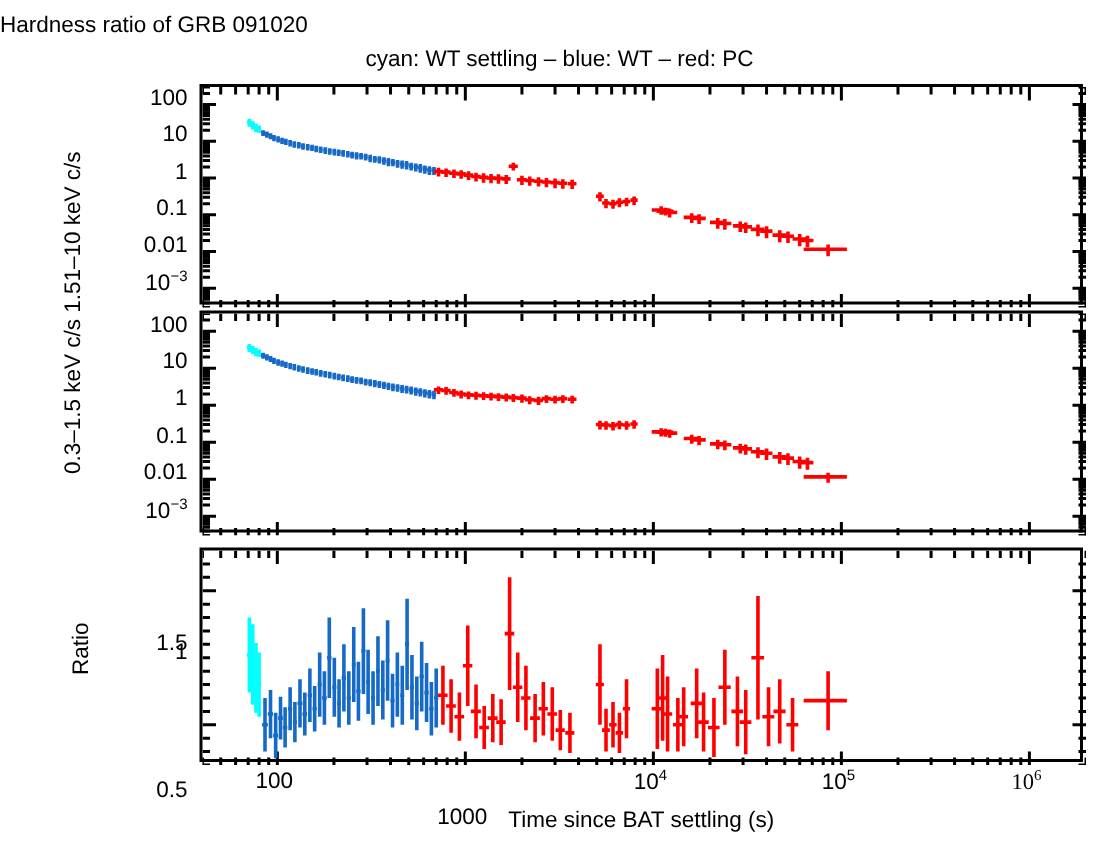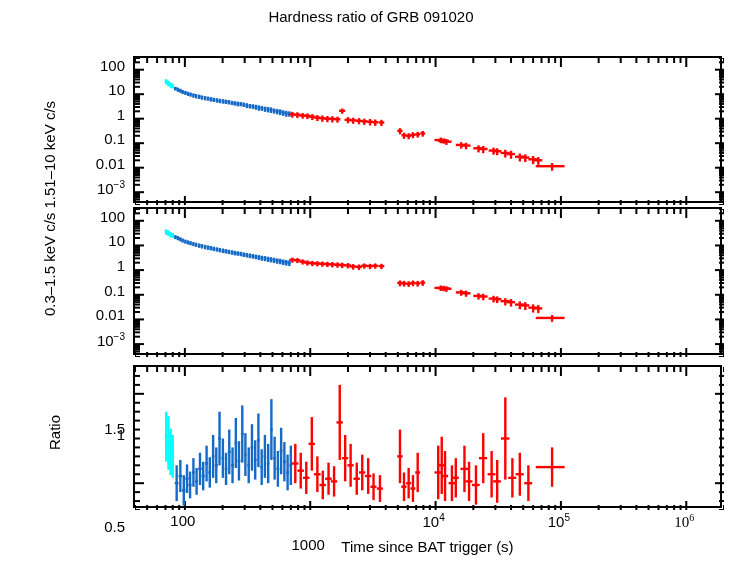--- a/index.html
+++ b/index.html
@@ -1,41 +1,42 @@
 <!DOCTYPE html>
 <html><head>
 <meta charset="utf-8">
 <style>
   html,body{margin:0;padding:0;background:#ffffff;}
   body{width:742px;height:566px;font-family:"Liberation Sans",sans-serif;color:#000;}
   #root{position:relative;width:742px;height:566px;overflow:hidden;}
   .txt{position:absolute;white-space:nowrap;}
-  #title{left:0;top:8px;width:742px;text-align:center;font-size:15px;}
+  #title{left:0;top:8px;width:742px;font-size:15px;}
   #subtitle{left:133px;top:31px;width:480px;text-align:center;font-size:15px;}
   #xlabel{left:133px;top:538px;width:589px;text-align:center;font-size:15px;}
   #ylabel{position:absolute;left:-111px;top:200px;width:320px;text-align:center;font-size:15px;
           transform:rotate(-90deg);transform-origin:center center;}
   #ylabel3{position:absolute;left:-6px;top:424px;width:120px;text-align:center;font-size:15px;
           transform:rotate(-90deg);transform-origin:center center;}
   .ytick{position:absolute;right:0;text-align:right;font-size:15px;width:60px;}
   .xtick{position:absolute;text-align:center;font-size:15px;width:80px;}
   .panel{position:absolute;left:133px;border:2px solid #000;box-sizing:border-box;background:#fff;}
   .plotsvg{position:absolute;left:0;top:0;}
   sup{font-size:10px;vertical-align:super;}
 </style>
 </head>
 <body>
 
 <div id="root">
 
   <div class="txt" id="title">Hardness ratio of GRB 091020</div>
+  <div class="txt" id="subtitle">cyan: WT settling – blue: WT – red: PC</div>
 
   <div id="ylabel">0.3–1.5 keV c/s  1.51–10 keV c/s</div>
   <div id="ylabel3">Ratio</div>
-  <div class="txt" id="xlabel">Time since BAT trigger (s)</div>
+  <div class="txt" id="xlabel">Time since BAT settling (s)</div>
 
   <div id="yticks-top">
       <div class="ytick" style="left: 65px; top: 56.6895px;">100</div>
       <div class="ytick" style="left: 65px; top: 81.1895px;">10</div>
       <div class="ytick" style="left: 65px; top: 105.689px;">1</div>
       <div class="ytick" style="left: 65px; top: 130.189px;">0.1</div>
       <div class="ytick" style="left: 65px; top: 154.689px;">0.01</div>
       <div class="ytick" style="left: 65px; top: 179.189px;">10<sup>−3</sup></div>
     </div>
   <div id="yticks-mid">

